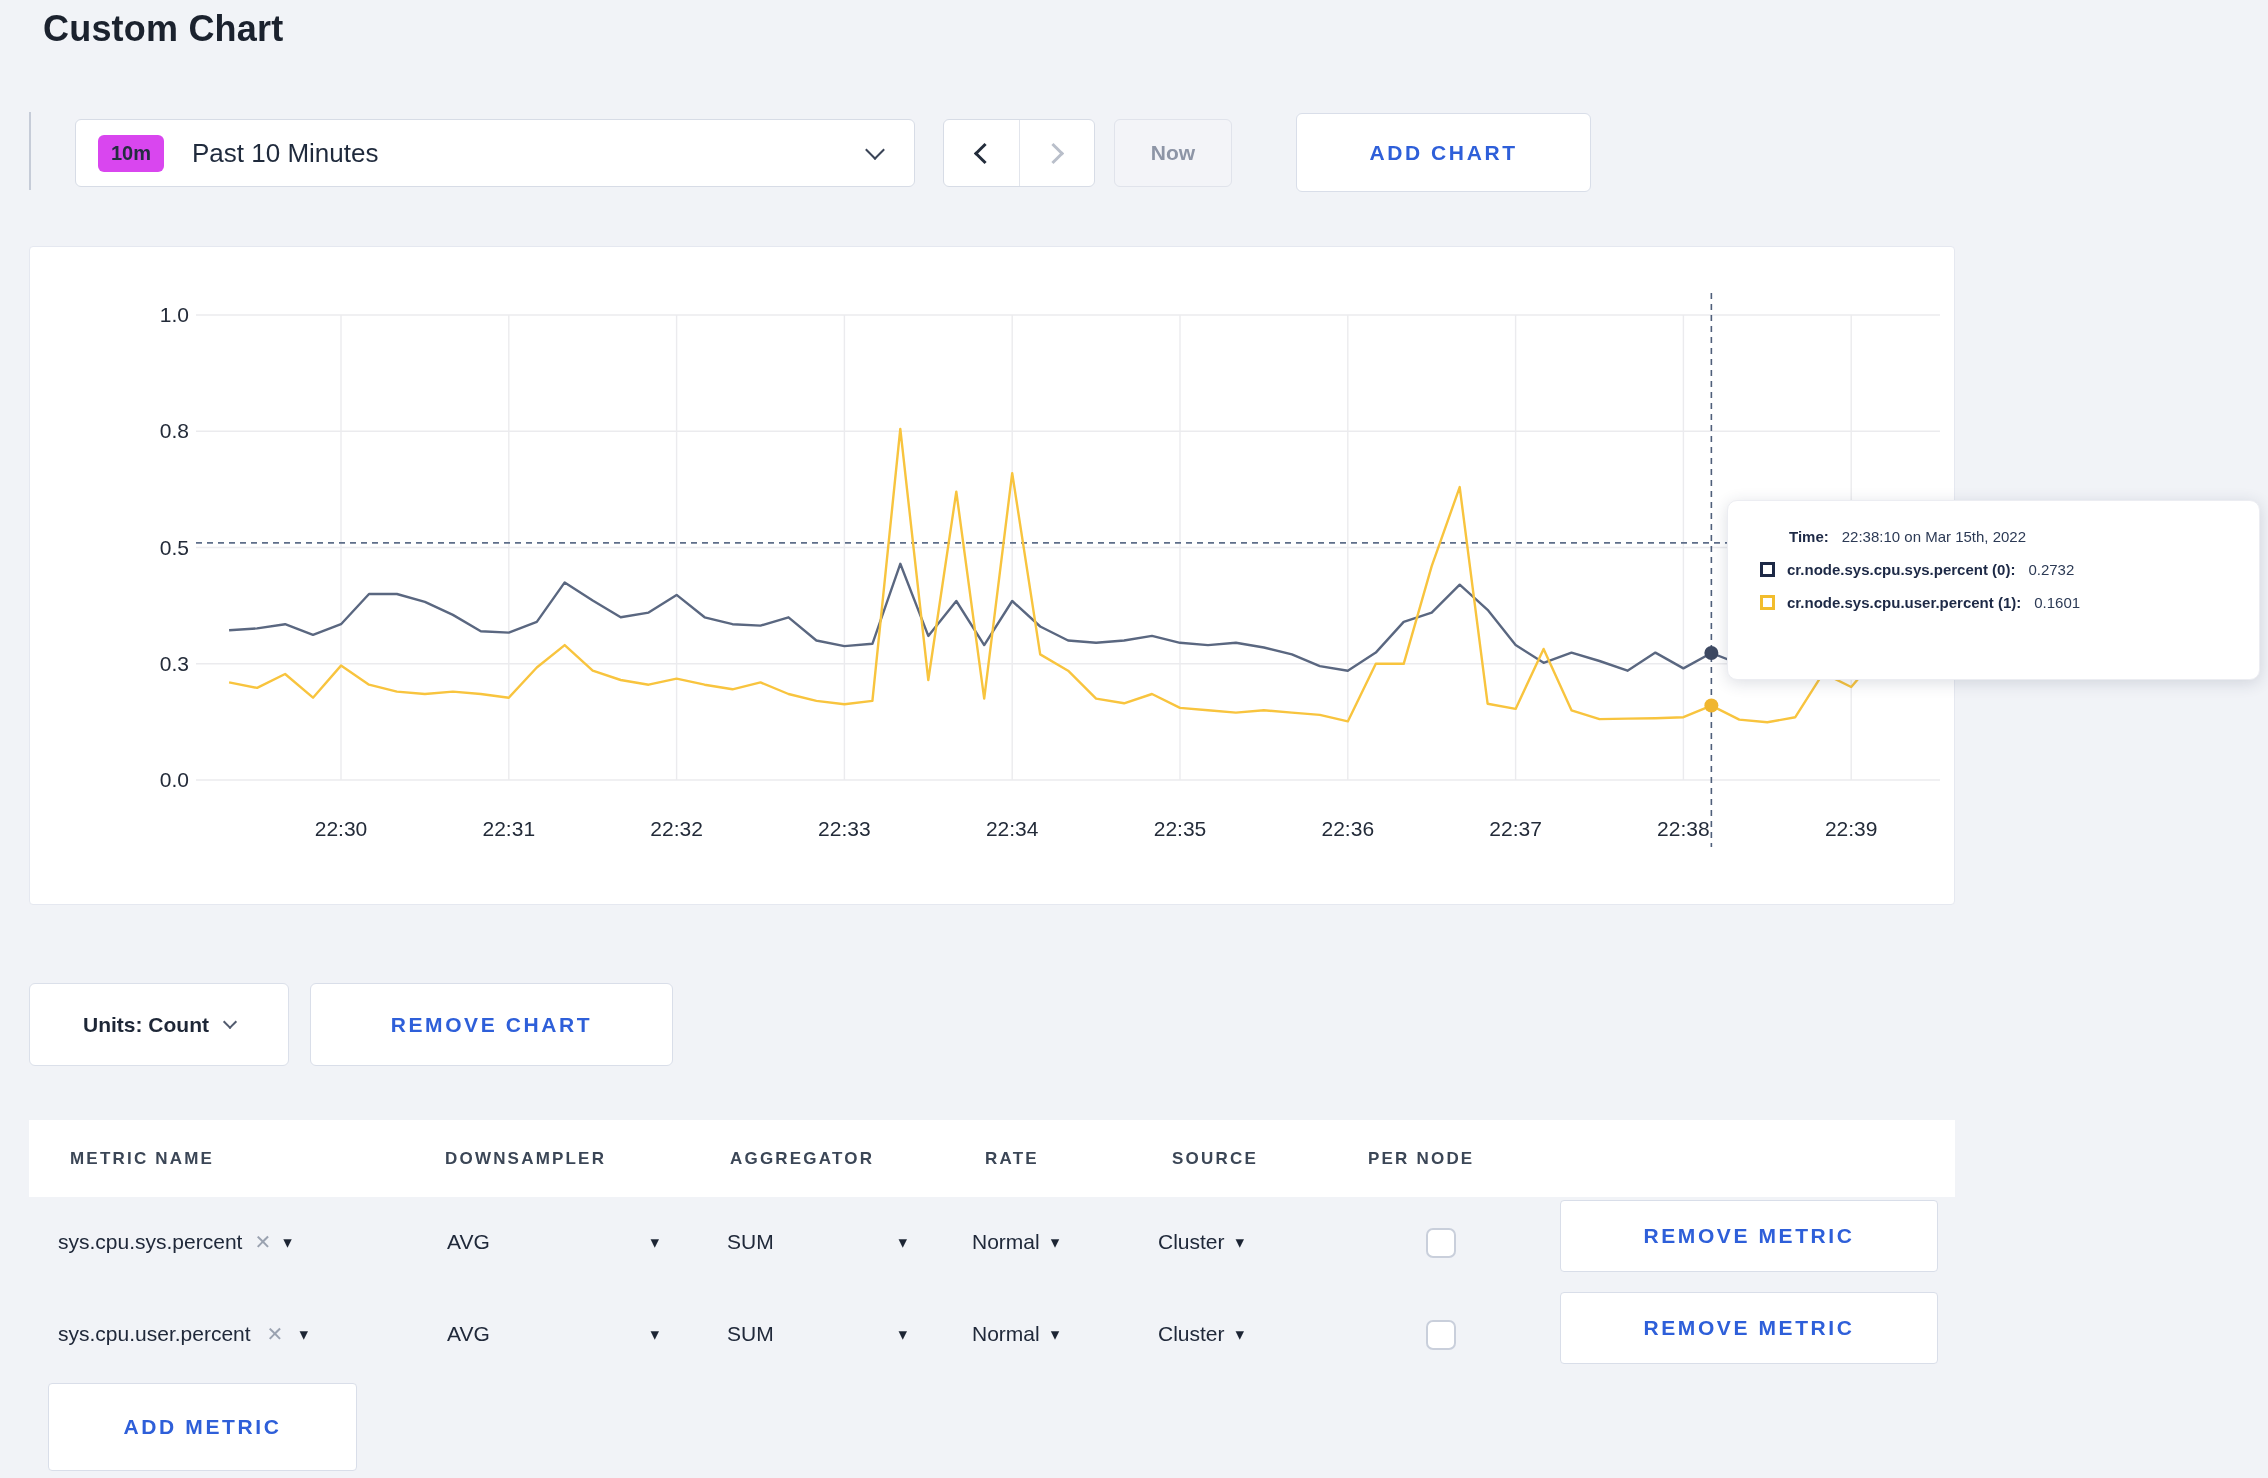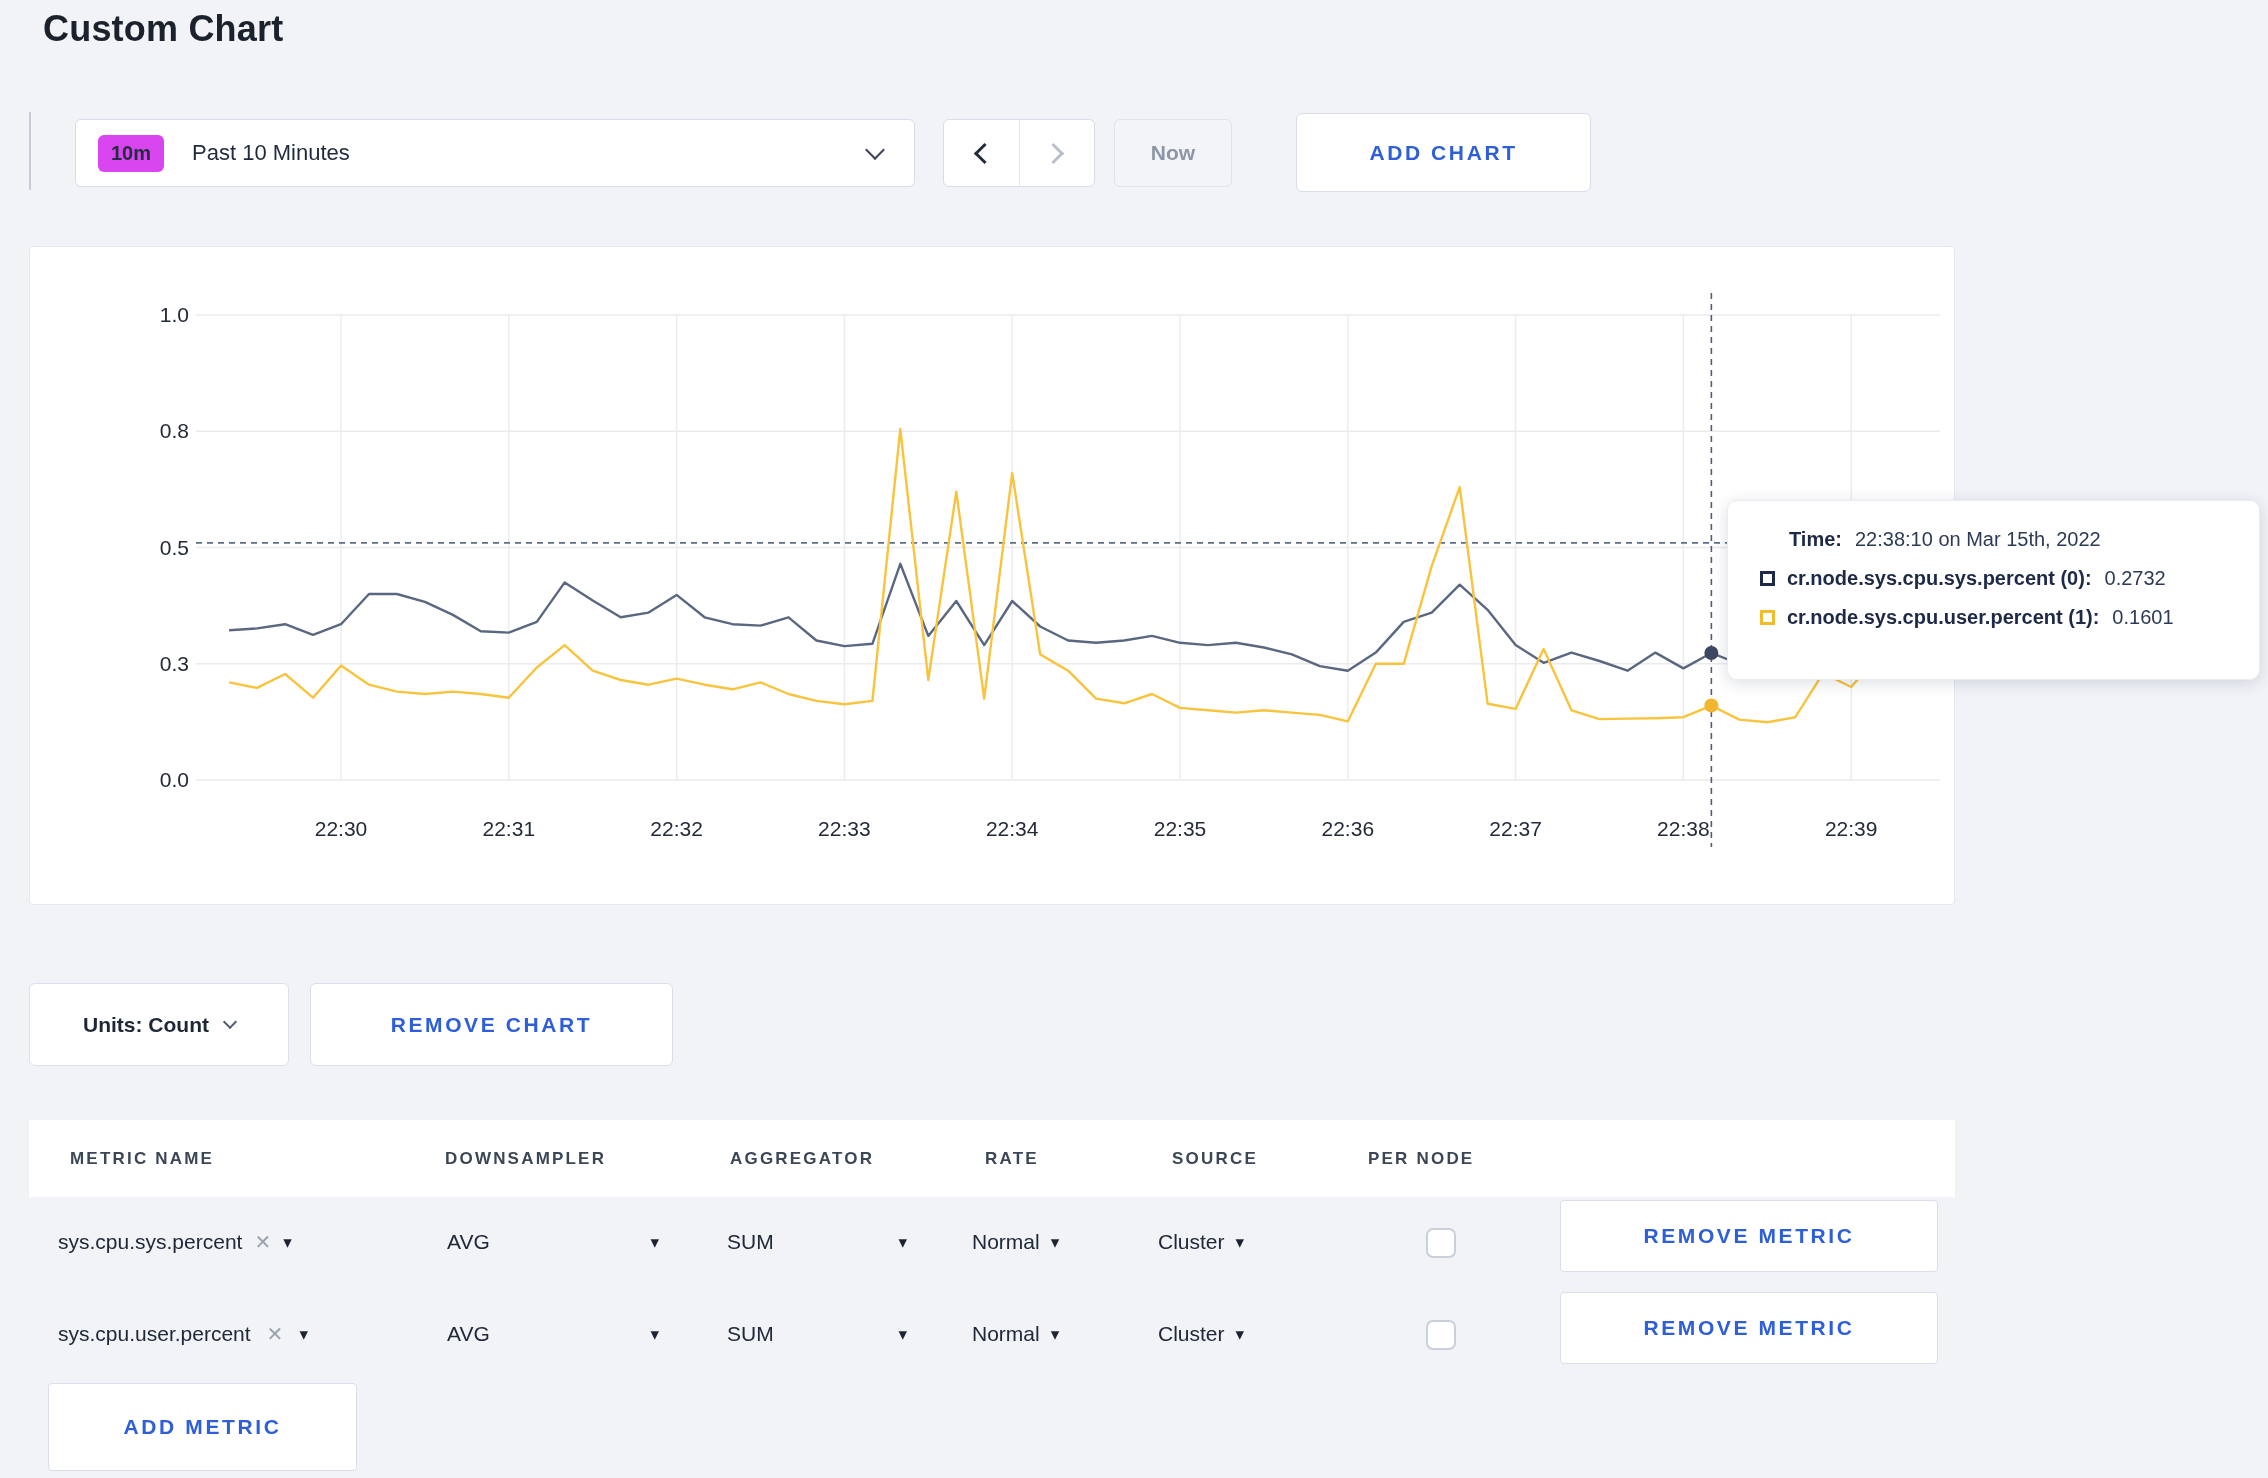--- a/index.html
+++ b/index.html
@@ -15,21 +15,21 @@
   .v-divider { left:29px; top:112px; width:2px; height:78px; background:#c6ccd8; }
 
   .time-selector {
     left:75px; top:119px; width:840px; height:68px; background:#fff;
     border:1px solid #d7dce6; border-radius:6px; display:flex; align-items:center; cursor:pointer;
   }
   .time-badge {
     margin-left:22px; background:#d946ef; border-radius:6px; padding:7px 13px;
     font-size:20px; font-weight:700; color:#232d3f;
   }
-  .time-label { margin-left:28px; font-size:22px; color:#1f2a3c; }
+  .time-label { margin-left:28px; font-size:26px; color:#1f2a3c; }
   .chev-down {
     width:14px; height:14px; border-right:2.5px solid #3a4457; border-bottom:2.5px solid #3a4457;
     transform:rotate(45deg); margin-left:auto; margin-right:32px; margin-top:-6px;
   }
 
   .arrow-group {
     left:943px; top:119px; width:152px; height:68px; background:#fff;
     border:1px solid #d7dce6; border-radius:6px; display:flex;
   }
   .arrow-cell { flex:1; display:flex; align-items:center; justify-content:center; cursor:pointer; }
@@ -55,21 +55,21 @@
     border:1px solid #e5e8f0; border-radius:4px;
   }
   svg text { font-family:"Liberation Sans", sans-serif; }
 
   
   .tooltip {
     left:1727px; top:500px; width:533px; height:180px; background:#fff;
     border:1px solid #ecedf2; border-radius:10px; box-shadow:0 3px 16px rgba(40,50,80,.16);
     padding:27px 26px 24px 32px; display:flex; flex-direction:column; gap:16px; z-index:5;
   }
-  .tt-row { display:flex; align-items:center; font-size:20px; color:#1d2946; }
+  .tt-row { display:flex; align-items:center; font-size:15px; color:#1d2946; }
   .tt-time { padding-left:29px; }
   .tt-label { font-weight:700; color:#1d2946; }
   .tt-value { margin-left:13px; color:#2c3a55; }
   .tt-sq { width:15px; height:15px; border:3px solid #1d2946; margin-right:12px; flex:0 0 auto; background:#fff; }
 
   
   .units-btn {
     left:29px; top:983px; width:260px; height:83px; background:#fff; border:1px solid #dbe0ea; border-radius:6px;
     display:flex; align-items:center; justify-content:center; gap:16px; cursor:pointer;
   }

